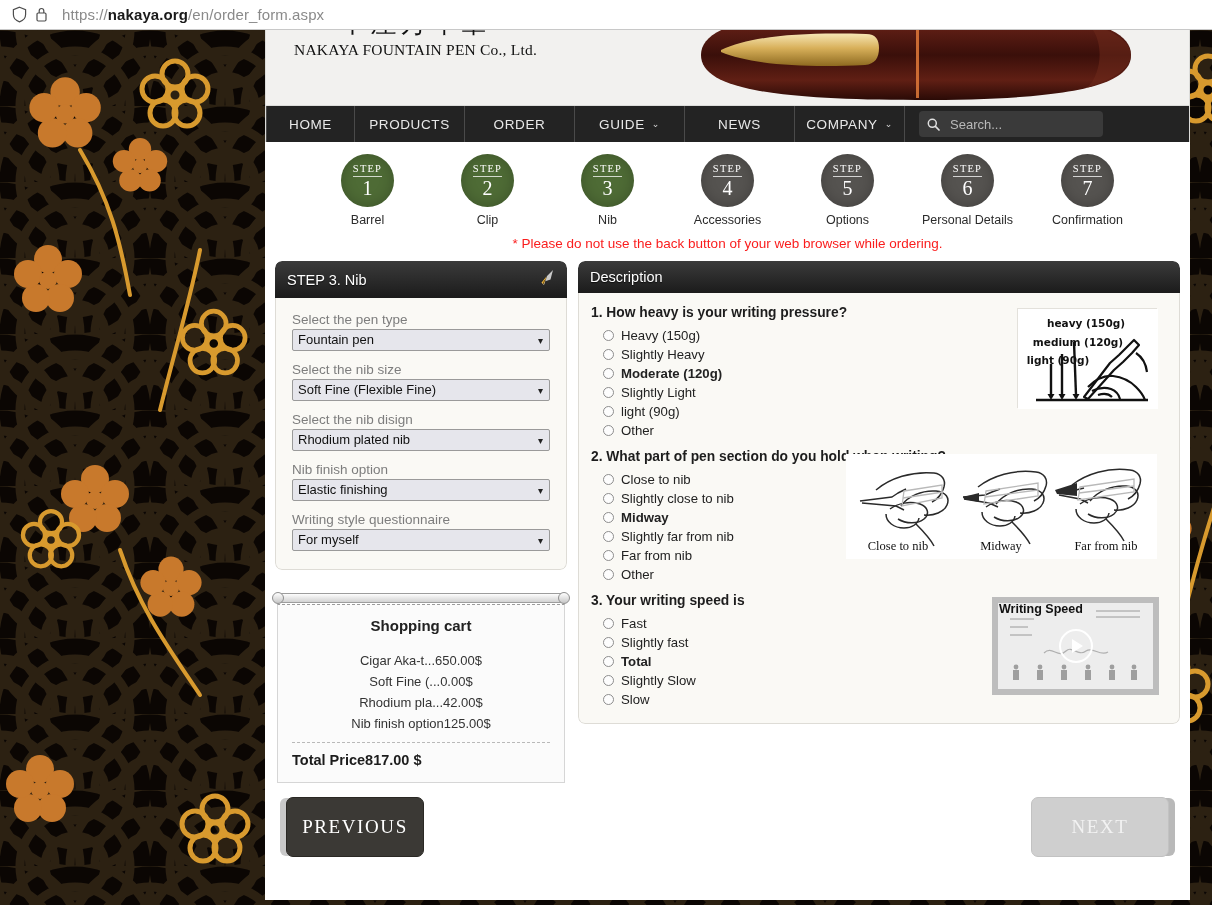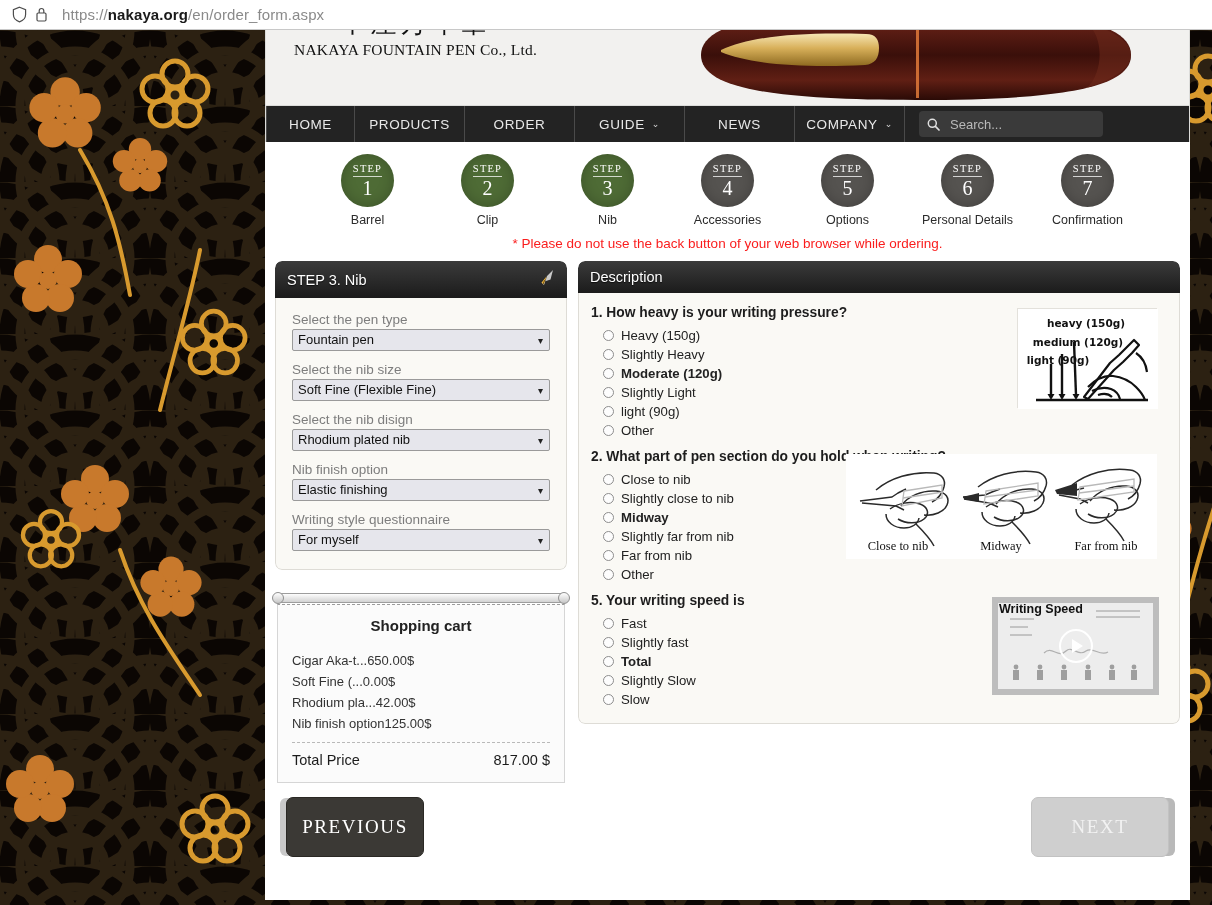--- a/index.html
+++ b/index.html
@@ -223,31 +223,30 @@
     background: #fbfbfb;
     border: 1px solid #d6d6d6;
     border-top: 1px dashed #9b9b9b;
     padding: 12px 14px 14px 14px;
   }
   #cart-title {
     text-align: center; font-weight: bold;
     font-size: 15px; color: #222; margin-bottom: 16px;
   }
   .cart-row {
-    display: flex; justify-content: flex-start;
+    display: flex; justify-content: center;
     font-size: 13px; color: #333;
     padding: 3px 0;
   }
   .cart-row .val { color: #333; }
   #cart-divider { border-top: 1px dashed #b9b9b9; margin: 8px 0 6px 0; }
   #cart-total {
-    display: flex; justify-content: space-between;
-    font-weight: normal; font-size: 14.5px; color: #1c1c1c;
+    display: flex; 
+    font-weight: bold; font-size: 14.5px; color: #1c1c1c;
     padding-top: 3px;
-    gap: 12px;
   }
 
   
   #desc-body { padding: 12px 14px 14px 12px; position: relative; }
   .question {
     font-weight: bold; font-size: 13.8px; color: #1d1d1d;
     margin: 0 0 6px 0;
   }
   .qblock { position: relative; margin-bottom: 9px; }
   .qblock:last-child { margin-bottom: 0; }
@@ -768,21 +767,21 @@
                     <path d="M209 36 L231 29 L231 42 L211 40 Z"></path>
                   </g>
                 <text x="52" y="96" font-family="Liberation Serif, serif" font-size="12.5" fill="#111" text-anchor="middle">Close to nib</text>
                 <text x="155" y="96" font-family="Liberation Serif, serif" font-size="12.5" fill="#111" text-anchor="middle">Midway</text>
                 <text x="260" y="96" font-family="Liberation Serif, serif" font-size="12.5" fill="#111" text-anchor="middle">Far from nib</text>
               </svg>
             </div>
           </div>
 
           <div class="qblock">
-            <p class="question">5. Your writing speed is</p>
+            <p class="question">3. Your writing speed is</p>
             <label class="opt">
               <span class="radio"></span>
               <span>Fast</span>
             </label>
             <label class="opt">
               <span class="radio"></span>
               <span>Slightly fast</span>
             </label>
             <label class="opt bold">
               <span class="radio"></span>

